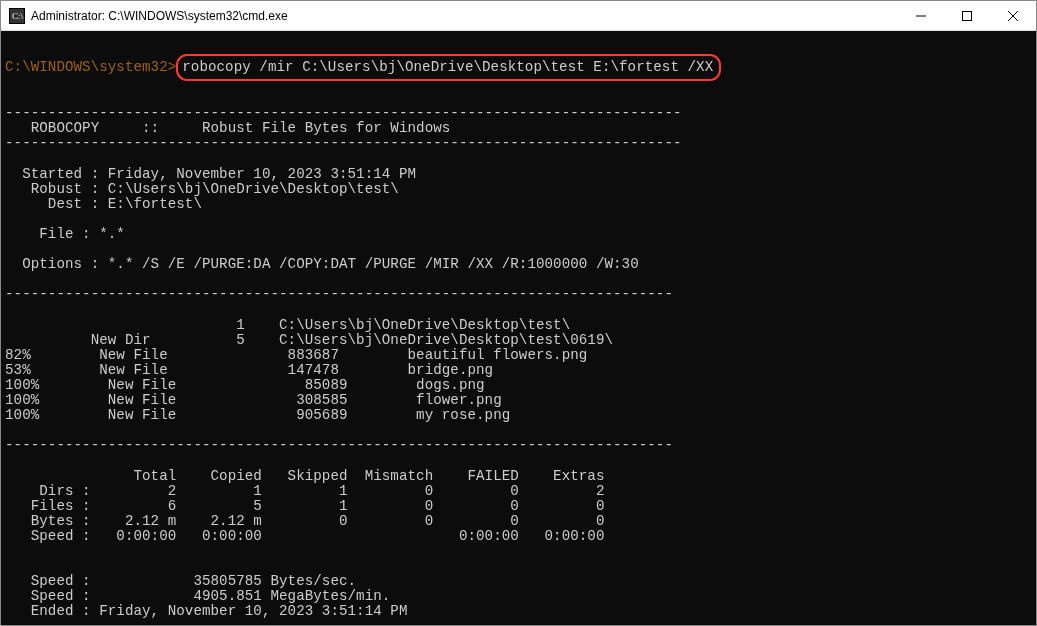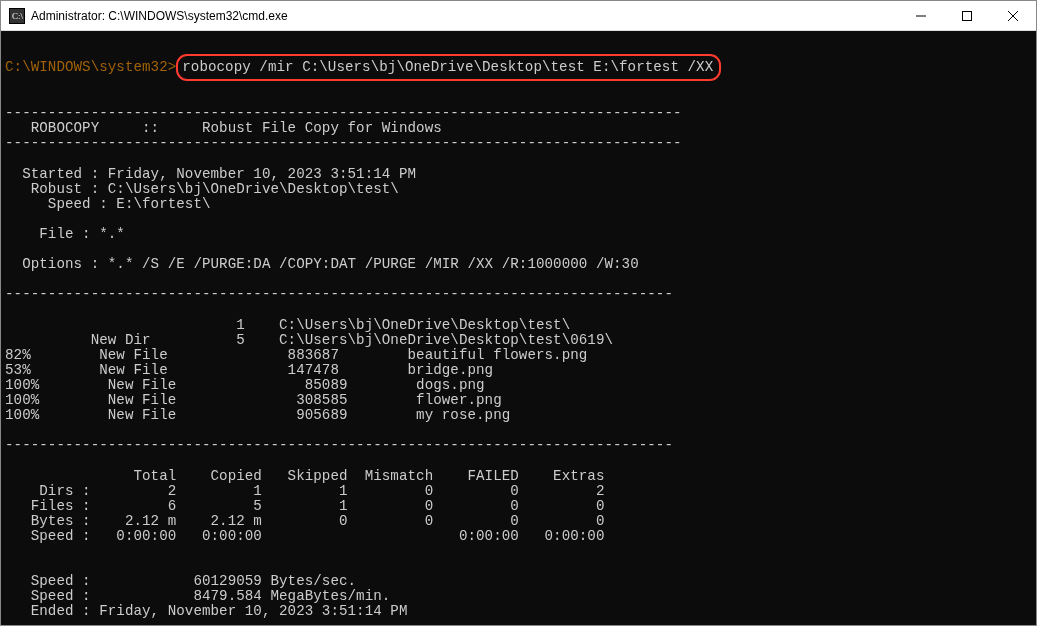--- a/index.html
+++ b/index.html
@@ -127,26 +127,26 @@
             <line x1="0" y1="0" x2="10" y2="10" stroke="#000" stroke-width="1"></line>
             <line x1="10" y1="0" x2="0" y2="10" stroke="#000" stroke-width="1"></line>
           </svg>
       </div>
     </div>
   </div>
 
   <div class="console">
 <div class="prompt-line"><span class="prompt-path">C:\WINDOWS\system32&gt;</span><span class="highlight-box">robocopy /mir C:\Users\bj\OneDrive\Desktop\test E:\fortest /XX</span></div>
 <div class="output-block"><span>-------------------------------------------------------------------------------</span>
-<span>   ROBOCOPY     ::     Robust File Copy for Windows                              </span>
+<span>   ROBOCOPY     ::     Robust File Bytes for Windows                              </span>
 <span>-------------------------------------------------------------------------------</span>
 
 <span>  Started : Friday, November 10, 2023 3:51:14 PM</span>
 <span>   Robust : C:\Users\bj\OneDrive\Desktop\test\</span>
-<span>     Speed : E:\fortest\</span>
+<span>     Dest : E:\fortest\</span>
 
 <span>    File : *.*</span>
 
 <span>  Options : *.* /S /E /PURGE:DA /COPY:DAT /PURGE /MIR /XX /R:1000000 /W:30</span>
 
 <span>------------------------------------------------------------------------------</span>
 
 <span>                           1    C:\Users\bj\OneDrive\Desktop\test\</span>
 <span>          New Dir          5    C:\Users\bj\OneDrive\Desktop\test\0619\</span>
 <span>82%        New File              883687        beautiful flowers.png</span>
@@ -157,17 +157,17 @@
 
 <span>------------------------------------------------------------------------------</span>
 
 <span>               Total    Copied   Skipped  Mismatch    FAILED    Extras</span>
 <span>    Dirs :         2         1         1         0         0         2</span>
 <span>   Files :         6         5         1         0         0         0</span>
 <span>   Bytes :    2.12 m    2.12 m         0         0         0         0</span>
 <span>   Speed :   0:00:00   0:00:00                       0:00:00   0:00:00</span>
 
 
-<span>   Speed :            60129059 Bytes/sec.</span>
-<span>   Speed :            8479.584 MegaBytes/min.</span>
+<span>   Speed :            35805785 Bytes/sec.</span>
+<span>   Speed :            4905.851 MegaBytes/min.</span>
 <span>   Ended : Friday, November 10, 2023 3:51:14 PM</span></div>
   </div>
 </div>
 
 </body></html>

